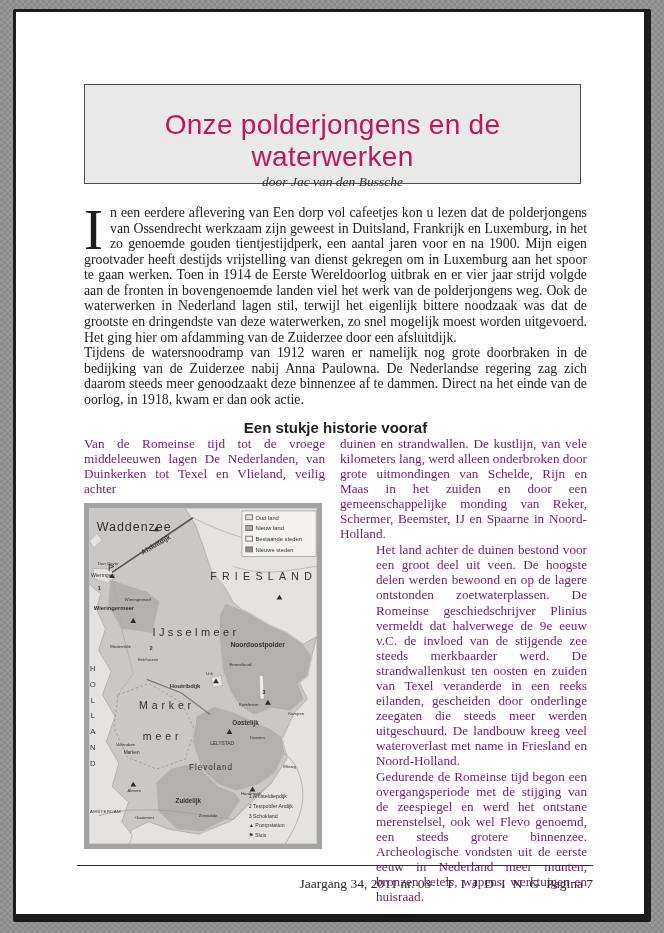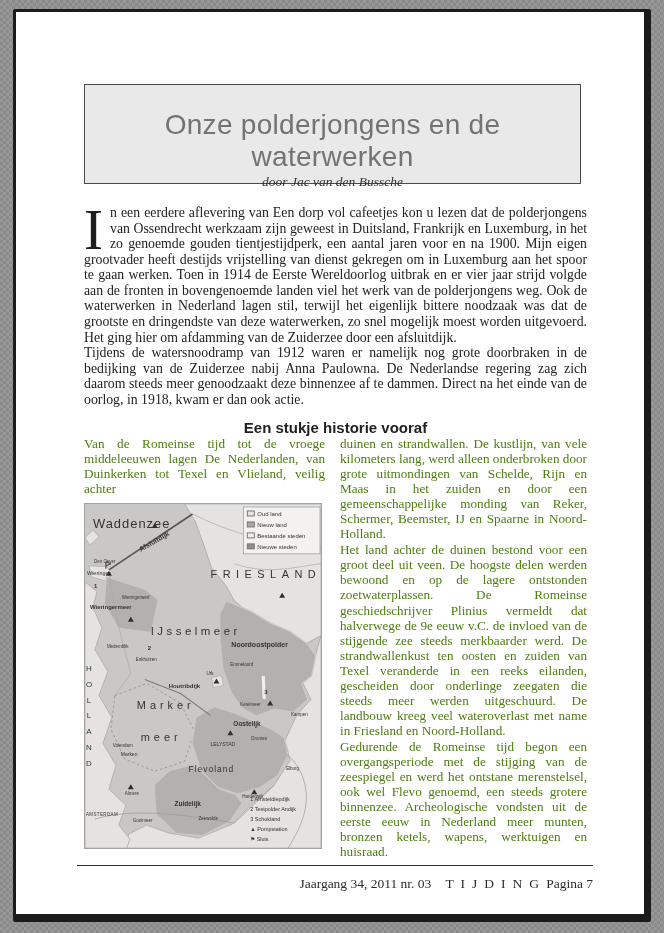--- a/index.html
+++ b/index.html
@@ -15,21 +15,21 @@
     background:#ffffff; color:#2b2b2b;
     border:3px solid #1b1b1b; border-right-width:7px; border-bottom-width:8px;
     border-radius:2px;
   }
   .title-box {
     position:absolute; left:68px; top:72px; width:497px; height:100px;
     background:#e9e9e9; border:1px solid #4a4a4a; text-align:center;
   }
   .article-title {
     font-family:"Liberation Sans", sans-serif; font-weight:400;
-    font-size:28px; letter-spacing:.3px; color:#737373; margin-top:24px;
+    font-size:28px; letter-spacing:.3px; color:#be185d; margin-top:24px;
   }
   .article-byline {
     font-style:italic; font-size:13.5px; color:#333; margin-top:1px;
   }
   .intro {
     position:absolute; left:68px; top:193px; width:503px;
     font-size:13.8px; line-height:1.13; text-align:justify; color:#222;
   }
   .intro p + p { margin-top:0; }
   .dropcap {
@@ -38,27 +38,27 @@
   }
   .section-heading {
     position:absolute; left:68px; top:407px; width:503px; text-align:center;
     font-family:"Liberation Sans", sans-serif; font-weight:bold;
     font-size:15px; color:#222;
   }
   .cols {
     position:absolute; left:68px; top:424px; width:503px;
     display:flex; gap:15px;
   }
-  .col { font-size:13.2px; line-height:1.14; text-align:justify; color:#4d7c0f; }
+  .col { font-size:13.2px; line-height:1.14; text-align:justify; color:#701a75; }
   .col-left  { width:241px; }
   .col-right { width:247px; }
-  .col p + p { margin-top:1px; }
+  .col p + p { margin-top:1px;margin-left:36px; }
   .map-figure {
     margin-top:7px; width:238px; height:346px;
-    border:1px solid #a3a3a3; background:#dddcda;
+    border:5px solid #a3a3a3; background:#dddcda;
   }
   .map-figure svg { display:block; width:100%; height:100%; }
   .map-figure text { font-family:"Liberation Sans", sans-serif; fill:#333; }
   .m-sea   { font-family:"Liberation Serif", serif; fill:#6e6e6c; }
   .m-bold  { font-weight:bold; }
   .v-label { writing-mode:vertical-rl; text-orientation:upright; }
   .footer-rule {
     position:absolute; left:61px; top:853px; width:516px;
     border-top:1.5px solid #2e2e2e;
   }

